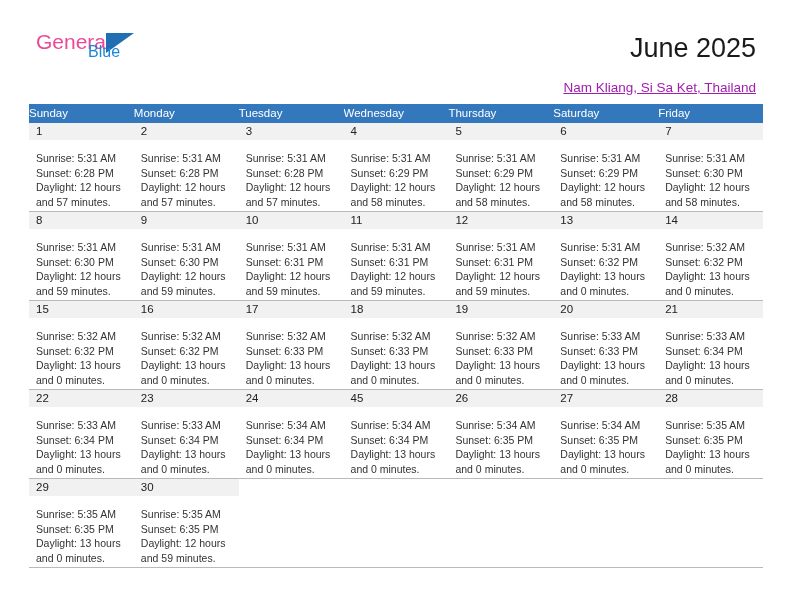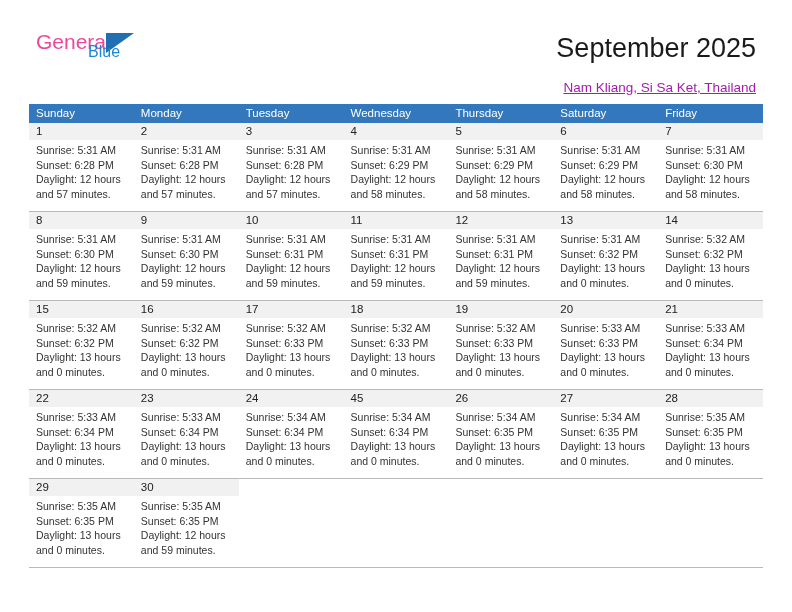--- a/index.html
+++ b/index.html
@@ -92,21 +92,20 @@
   .dow-row {
     display: flex;
     background: #3378bc;
     height: 19px;
   }
   .dow {
     flex: 1 1 0;
     color: #ffffff;
     font-size: 11.5px;
     line-height: 19px;
-    padding-left: 7px;
     box-sizing: border-box;
     white-space: nowrap;
     overflow: hidden;
   }
   .week {
     display: flex;
     height: 89px;
     border-bottom: 1px solid #b9b9b9;
     box-sizing: border-box;
   }
@@ -128,42 +127,42 @@
     background: transparent;
   }
   .daynum {
     font-size: 11.5px;
     color: #222222;
     line-height: 17px;
     padding-left: 7px;
     display: block;
   }
   .cell-body {
-    padding: 3px 6px 0 7px;
+    padding: 11px 6px 0 7px;
   }
   .cell-line {
     font-size: 10.5px;
     line-height: 14.6px;
     color: #333333;
     white-space: nowrap;
   }
   .cell.empty .daynum-band { background: transparent; }
 </style>
 </head>
 <body>
 
 <div class="page">
 
   <div class="header">
     <div class="logo">
       <span class="logo-general">General</span>
       <span class="logo-tri"></span>
       <span class="logo-blue">Blue</span>
     </div>
-    <div class="title">September 2025</div>
+    <div class="title">June 2025</div>
     <div class="subtitle">Nam Kliang, Si Sa Ket, Thailand</div>
   </div>
 
   <div class="calendar">
     <div class="dow-row" id="dow-row">
         <div class="dow">Sunday</div>
         <div class="dow">Monday</div>
         <div class="dow">Tuesday</div>
         <div class="dow">Wednesday</div>
         <div class="dow">Thursday</div>

